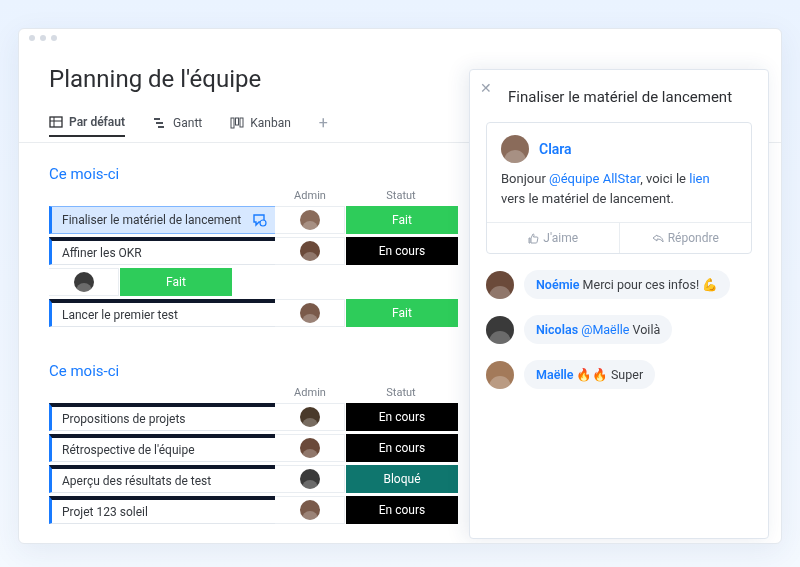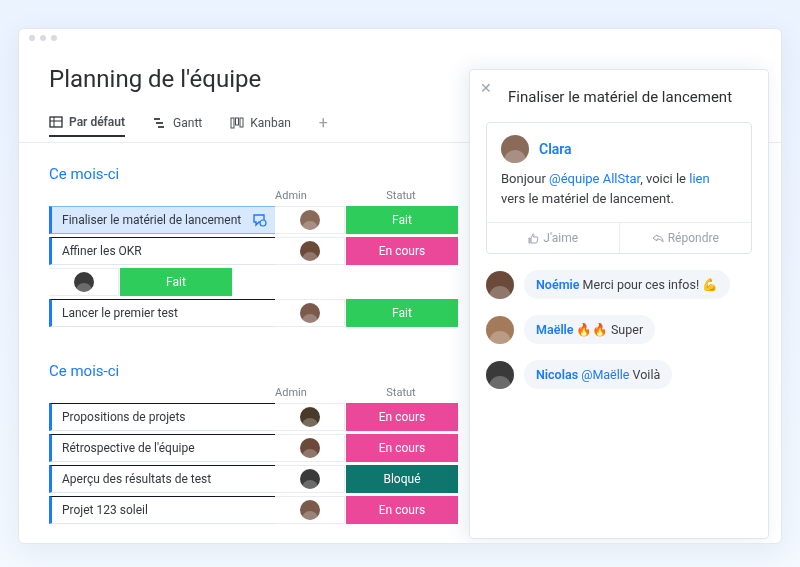--- a/index.html
+++ b/index.html
@@ -25,33 +25,33 @@
   .page-title { font-size:24px; font-weight:400; color:#2d2f33; padding:18px 0 8px 30px; }
   .viewbar { display:flex; align-items:center; gap:28px; padding:12px 0 10px 30px; border-bottom:1px solid #e9ecef; font-size:12px; color:#4a4f57;}
   .vtab { display:flex; align-items:center; gap:6px; cursor:pointer; }
   .vtab.active { font-weight:600; border-bottom:2px solid #2d2f33; padding-bottom:6px; margin-bottom:-7px;}
   .vplus { color:#9aa2af; font-size:16px; }
 
   .content { padding: 14px 0 0 30px; width: 460px; }
   .section-title { color:#197bff; font-size:15px; margin:8px 0 6px 0; }
   .cols { display:flex; font-size:11px; color:#7b828c; margin-bottom:4px; }
   .col-task { width:226px; }
-  .col-admin { width:70px; text-align:left; }
+  .col-admin { width:70px; text-align:center; }
   .col-status { width:112px; text-align:center; }
 
   .row { display:flex; align-items:stretch; height:28px; margin-bottom:3px; }
-  .task { width:226px; border-left:3px solid #197bff; background:#fff; border-top:1px solid #0f172a; border-bottom:1px solid #e1e6ec; font-size:12px; display:flex; align-items:center; padding-left:10px; color:#34383e; position:relative;}
+  .task { width:226px; border-left:3px solid #197bff; background:#fff; border-top:4px solid #0f172a; border-bottom:1px solid #e1e6ec; font-size:12px; display:flex; align-items:center; padding-left:10px; color:#34383e; position:relative;}
   .task.selected { background:#d7e8ff; border-top:1px solid #7fb6ff; border-bottom:1px solid #7fb6ff;}
   .chat-ic { position:absolute; right:8px; color:#197bff; font-size:14px;}
   .admin { width:70px; display:flex; align-items:center; justify-content:center; border:1px solid #e9edf1; border-left:none;}
   .avatar { width:20px; height:20px; border-radius:50%; background:#8a6b5a; display:inline-block; position:relative; overflow:hidden;}
   .avatar::after{content:"";position:absolute;top:55%;left:10%;width:80%;height:80%;border-radius:50%;background:rgba(255,255,255,0.25);}
   .status { width:112px; display:flex; align-items:center; justify-content:center; font-size:12px; color:#fff; margin-left:1px;}
   .s-done { background:#2ecc5a; }
-  .s-prog { background:#ec4899; }
+  .s-prog { background:#000000; }
   .s-block { background:#0f766e; }
 
   .panel {
     position:absolute; top:40px; right:12px; width:300px; height:470px;
     background:#fff; border:1px solid #e0e6ee; border-radius:4px;
     box-shadow:-4px 0 20px rgba(30,60,110,0.1);
     padding:14px 16px 10px 16px;
   }
   .panel-close { position:absolute; top:10px; left:10px; color:#9aa2af; font-size:14px; cursor:pointer;}
   .panel-title { font-size:15px; color:#2d2f33; margin:4px 0 16px 22px; }
@@ -238,26 +238,26 @@
     </div>
 
     <div id="replies">
         <div class="reply">
           <span class="avatar" style="background:#6b4a3a"></span>
     <span class="bubble">
       <span class="uname">Noémie</span><span> Merci pour ces infos! 💪</span>
     </span>
         </div>
         <div class="reply">
+          <span class="avatar" style="background:#3a3a3a"></span>
+    <span class="bubble">
+      <span class="uname">Nicolas</span><span class="mention"> @Maëlle</span><span> Voilà</span>
+    </span>
+        </div>
+        <div class="reply">
           <span class="avatar" style="background:#a37a5a"></span>
     <span class="bubble">
       <span class="uname">Maëlle</span><span> 🔥🔥 Super</span>
     </span>
         </div>
-        <div class="reply">
-          <span class="avatar" style="background:#3a3a3a"></span>
-    <span class="bubble">
-      <span class="uname">Nicolas</span><span class="mention"> @Maëlle</span><span> Voilà</span>
-    </span>
-        </div>
       </div>
   </div>
 </div>
 
 </body></html>

